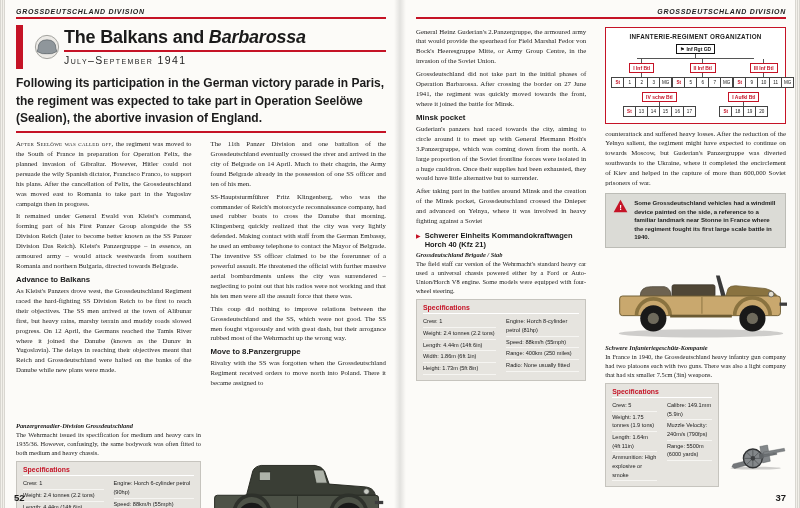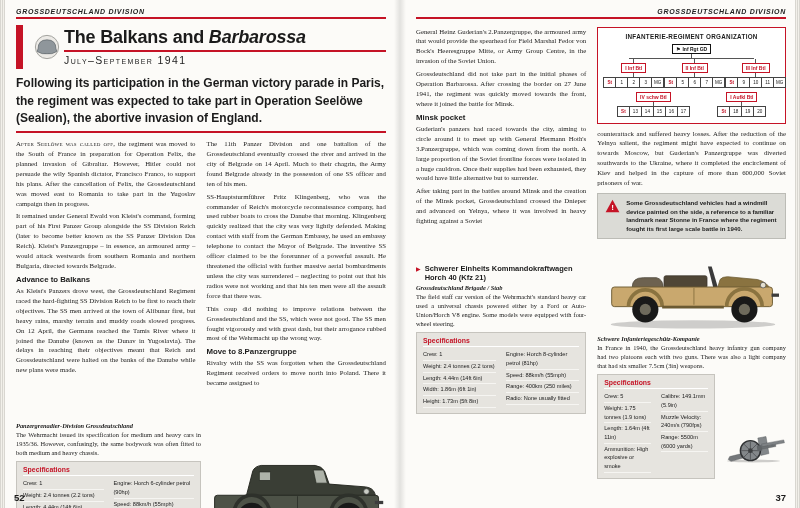--- a/index.html
+++ b/index.html
@@ -28,32 +28,32 @@
   .emblem{flex:0 0 auto;}
   .title-text{flex:1;}
   h1{margin:0;font-family:"Liberation Sans",sans-serif;font-weight:bold;font-size:18px;line-height:1.1;letter-spacing:-.2px;}
   h1 .it{font-style:italic;}
   .title-rule{height:2px;background:var(--red);margin:3px 0 2px;}
   .subtitle{font-family:"Liberation Sans",sans-serif;font-variant:small-caps;font-size:10.5px;letter-spacing:1.4px;color:#222;}
 
   .intro{font-family:"Liberation Sans",sans-serif;font-weight:bold;font-size:12px;line-height:1.45;margin:6px 0 4px;}
 
   
-  .cols{display:flex;gap:11px;margin-top:6px;}
+  .cols{display:flex;gap:19px;margin-top:6px;}
   .col{flex:1;min-width:0;}
   .cols.fixed-l{height:276px;overflow:hidden;}
   .bp{font-size:6.8px;line-height:1.46;text-align:justify;margin:0 0 3px;}
   .lead-caps{font-variant:small-caps;letter-spacing:.2px;}
   .shead{font-family:"Liberation Sans",sans-serif;font-weight:bold;font-size:7.8px;margin:4px 0 2px;}
 
   
   .feat{margin-top:5px;}
   .feat-title-row{display:flex;align-items:baseline;gap:4px;}
   .feat-arrow{color:var(--red);font-size:6px;line-height:1;}
-  .feat-title{font-family:"Liberation Sans",sans-serif;font-weight:bold;font-size:7.5px;margin-top:33px;}
+  .feat-title{font-family:"Liberation Sans",sans-serif;font-weight:bold;font-size:7.5px;}
   .feat-sub{font-style:italic;font-weight:bold;font-size:6.4px;margin:2px 0 1px;}
   .feat-desc{font-size:6.4px;line-height:1.42;text-align:justify;margin:0 0 4px;}
   .feat-body{display:flex;gap:8px;align-items:flex-end;}
   .feat-left{flex:0 0 50%;}
 
   
   .specbox{background:#e6e4df;border:1px solid #c6c4be;padding:4px 6px 5px;}
   .spec-title{font-family:"Liberation Sans",sans-serif;font-weight:bold;font-size:6.9px;color:var(--red);
               border-bottom:1px solid #fff;padding-bottom:2px;margin-bottom:2px;}
   .spec-cols{display:flex;gap:10px;}

